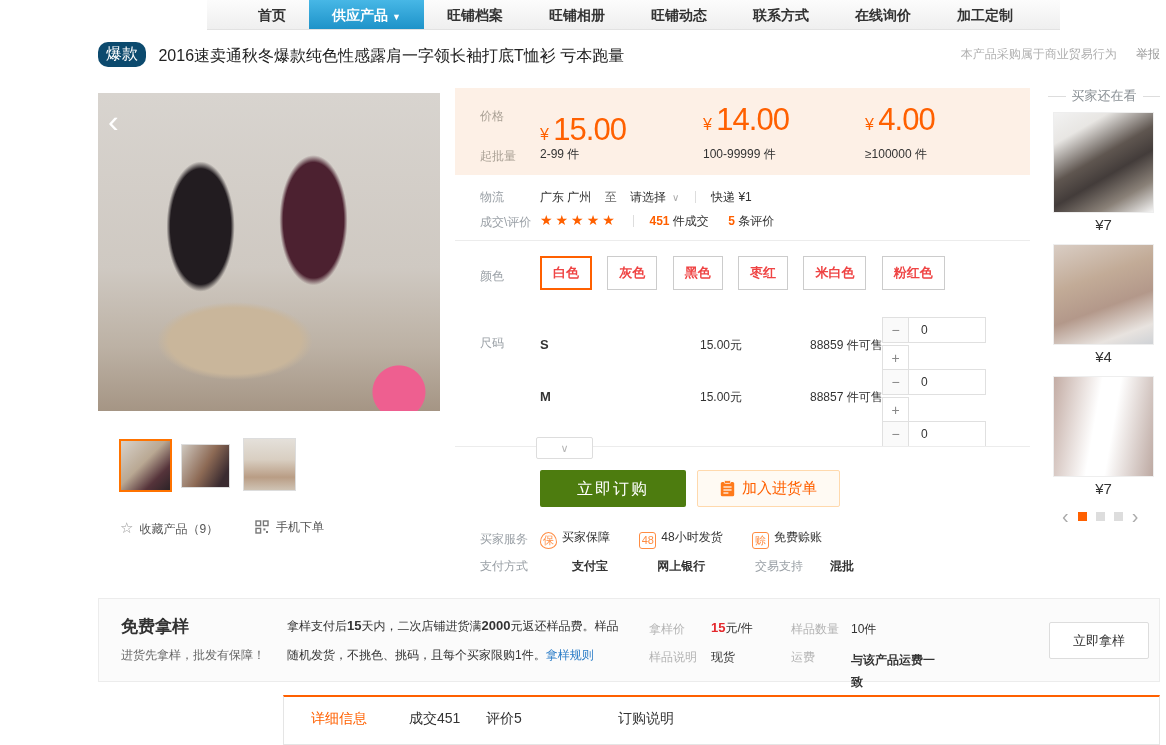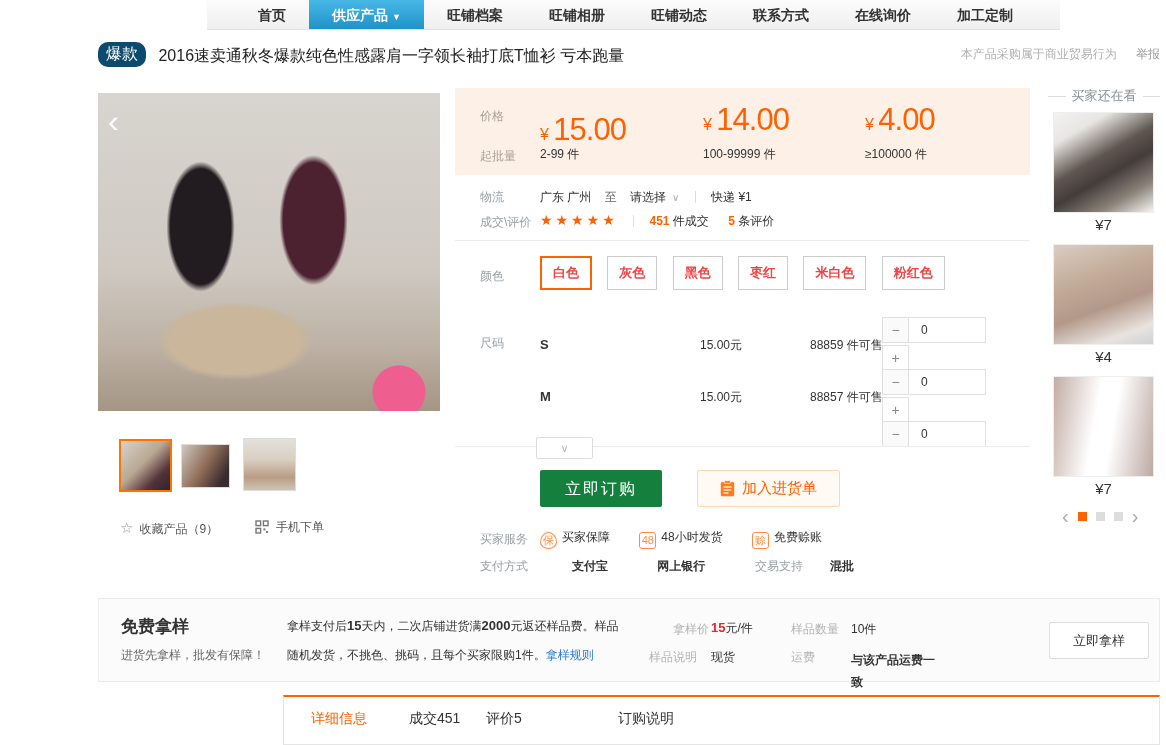--- a/index.html
+++ b/index.html
@@ -71,21 +71,21 @@
               background:#fafafa; color:#888; text-align:center; line-height:24px; font-size:14px; cursor:pointer; }
   .st-input { position:absolute; left:27px; top:0; width:77px; height:26px; border:1px solid #e0e0e0;
               border-left:none; padding-left:12px; font-size:12px; color:#333; background:#fff; }
   .st-plus  { position:absolute; left:0; top:28px; width:27px; height:26px; border:1px solid #e0e0e0;
               background:#fff; color:#888; text-align:center; line-height:24px; font-size:14px; cursor:pointer; }
   .expander { position:absolute; left:536px; top:437px; width:57px; height:22px; background:#fff;
               border:1px solid #ddd; border-radius:2px; text-align:center; color:#b5b5b5;
               font-size:11px; line-height:20px; cursor:pointer; z-index:3; }
 
   
-  .btn-order { position:absolute; left:540px; top:470px; width:122px; height:37px; background:#15803d;
+  .btn-order { position:absolute; left:540px; top:470px; width:146px; height:37px; background:#4d7c0f;
                color:#fff; font-size:16px; text-align:center; line-height:37px; letter-spacing:2px;
                border-radius:2px; cursor:pointer; }
   .btn-cart { position:absolute; left:697px; top:470px; width:143px; height:37px; background:#fffaf3;
               border:1px solid #ffd9ad; color:#ff6000; font-size:15px; border-radius:2px; cursor:pointer;
               display:flex; align-items:center; justify-content:center; gap:7px; }
 
   .svc-badge { display:inline-block; min-width:17px; height:17px; border:1px solid #ff8c42; color:#ff8c42;
                font-size:11px; line-height:15px; text-align:center; border-radius:3px; padding:0 1px;
                margin-right:5px; vertical-align:-3px; }
   .svc-badge.round { border-radius:50% 50% 50% 50%/60% 60% 40% 40%; }
@@ -300,21 +300,21 @@
     <span class="pg-dot"></span>
     <span class="pg-arrow">›</span>
   </div>
 
   <div class="sample">
     <h3>免费拿样</h3>
     <div class="sub">进货先拿样，批发有保障！</div>
     <div class="desc">
       <span>拿样支付后</span><b>15</b><span>天内，二次店铺进货满</span><b>2000</b><span>元返还样品费。样品随机发货，不挑色、挑码，且每个买家限购1件。</span><span class="rules-link">拿样规则</span>
     </div>
-    <span class="smp-label" style="left:574px; top:22px;">拿样价</span>
+    <span class="smp-label" style="left:550px; top:22px;">拿样价</span>
     <span class="smp-val" style="left:612px; top:21px;"><span class="smp-red">15</span><span>元/件</span></span>
     <span class="smp-label" style="left:550px; top:50px;">样品说明</span>
     <span class="smp-val" style="left:612px; top:50px;">现货</span>
     <span class="smp-label" style="left:692px; top:22px;">样品数量</span>
     <span class="smp-val" style="left:752px; top:22px;">10件</span>
     <span class="smp-label" style="left:692px; top:50px;">运费</span>
     <span class="smp-val" style="left:752px; top:50px; width:90px; line-height:22px; font-weight:bold;">与该产品运费一致</span>
     <div class="btn-sample">立即拿样</div>
   </div>
 

